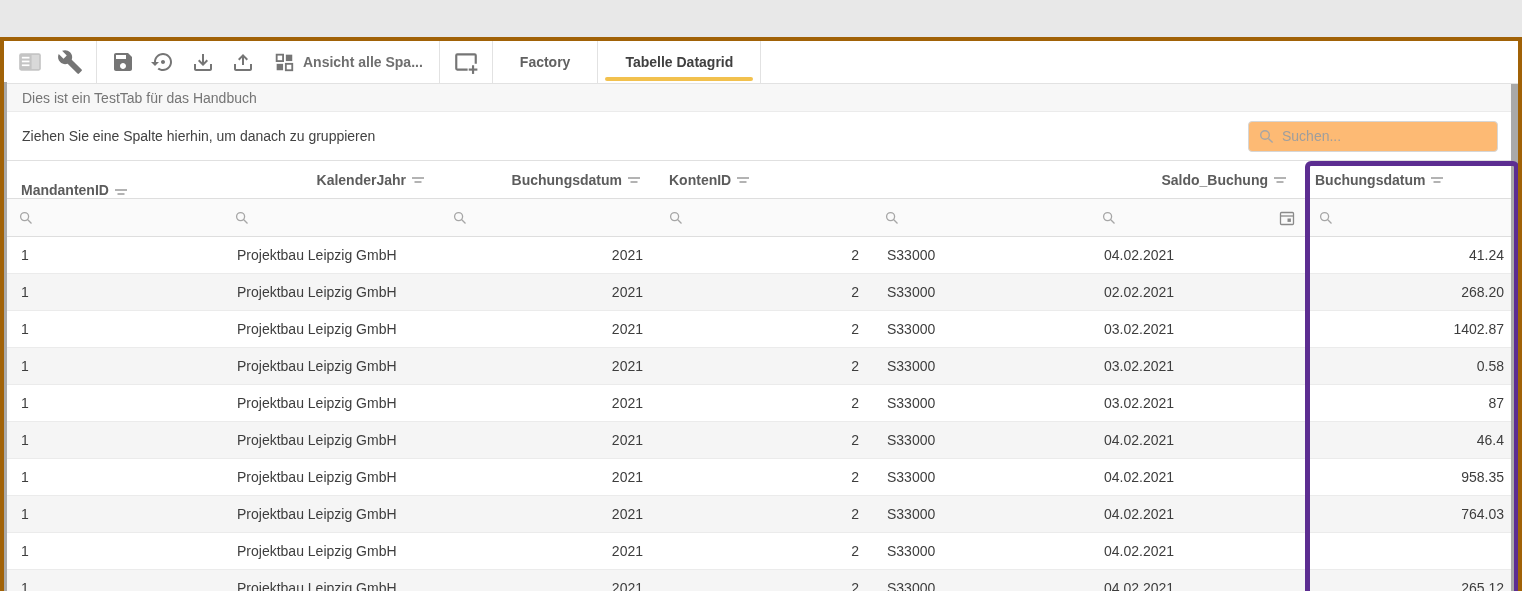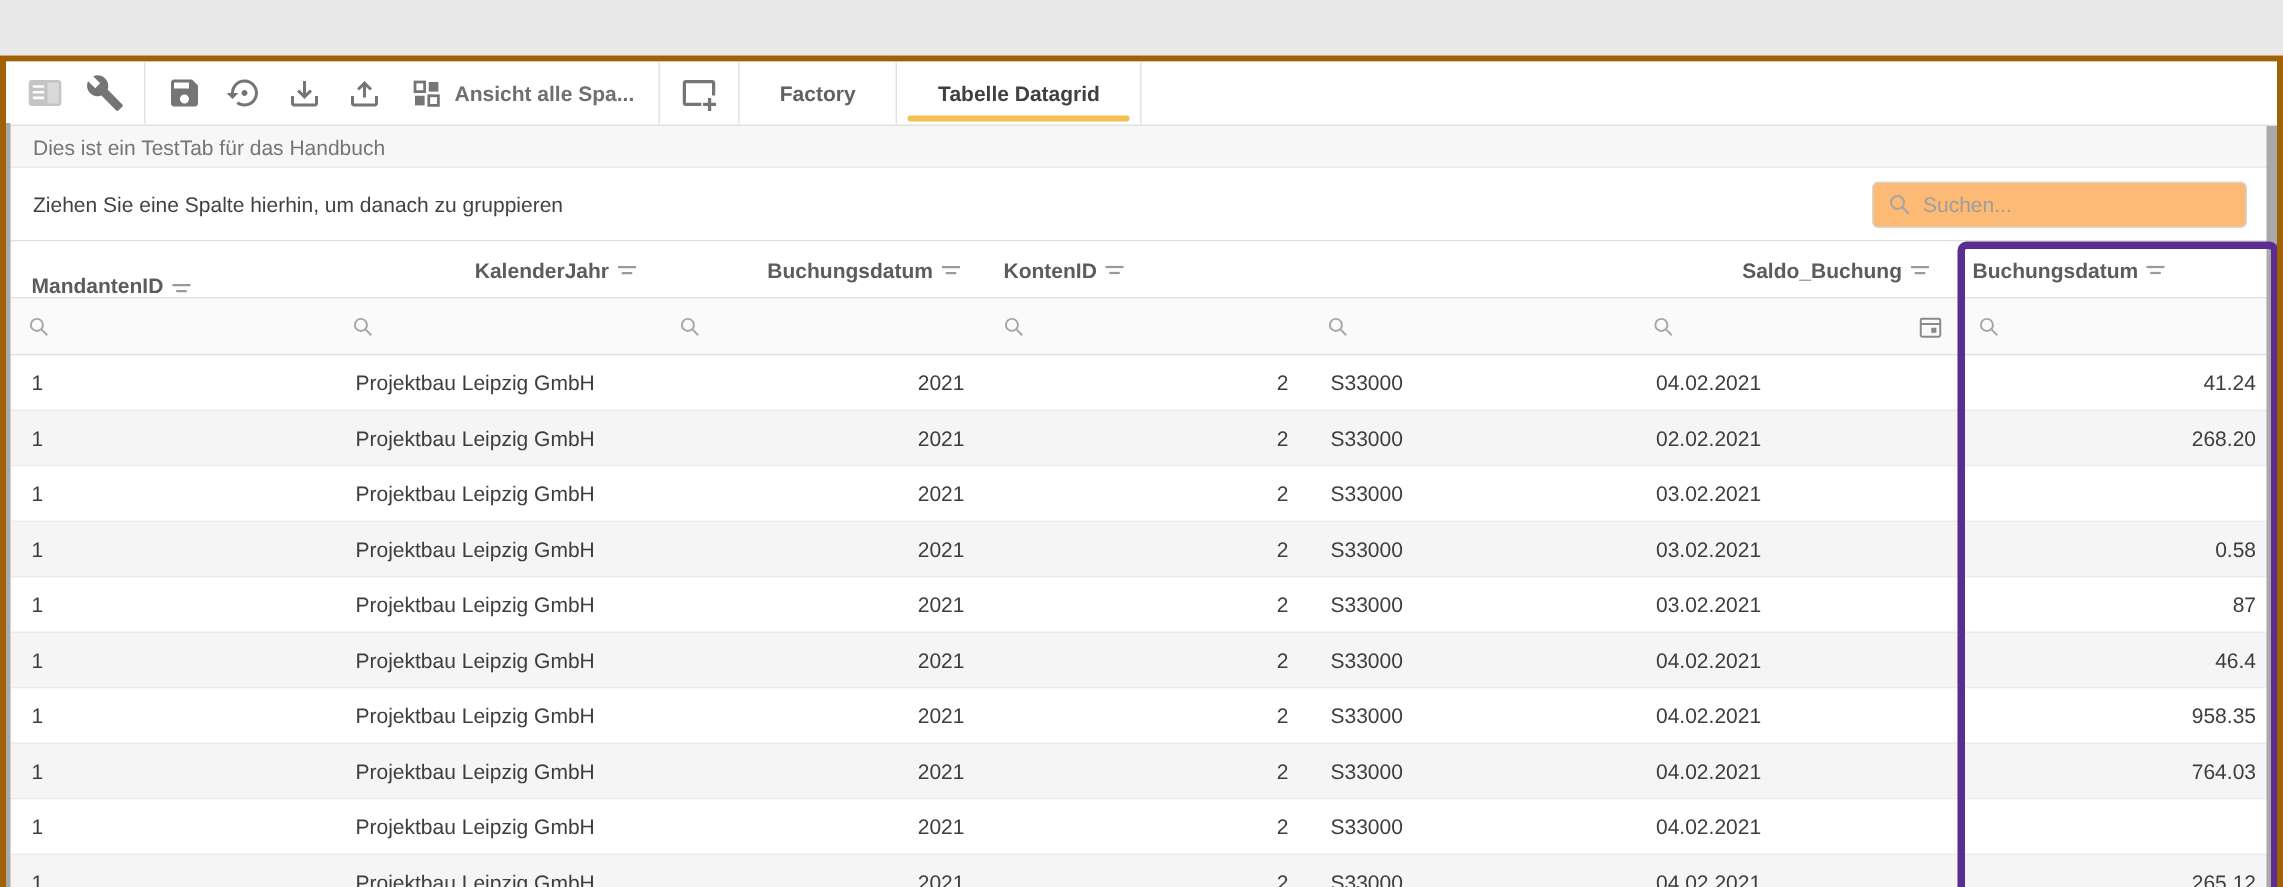--- a/index.html
+++ b/index.html
@@ -310,20 +310,21 @@
           <div class="dcell " style="flex: 0 0 217px; width: 217px;">02.02.2021</div>
           <div class="dcell right grow">268.20</div>
         </div>
         <div class="drow">
           <div class="dcell " style="flex: 0 0 216px; width: 216px;">1</div>
           <div class="dcell " style="flex: 0 0 218px; width: 218px;">Projektbau Leipzig GmbH</div>
           <div class="dcell right" style="flex: 0 0 216px; width: 216px;">2021</div>
           <div class="dcell right" style="flex: 0 0 216px; width: 216px;">2</div>
           <div class="dcell " style="flex: 0 0 217px; width: 217px;">S33000</div>
           <div class="dcell " style="flex: 0 0 217px; width: 217px;">03.02.2021</div>
+          <div class="dcell right grow">1402.87</div>
         </div>
         <div class="drow alt">
           <div class="dcell " style="flex: 0 0 216px; width: 216px;">1</div>
           <div class="dcell " style="flex: 0 0 218px; width: 218px;">Projektbau Leipzig GmbH</div>
           <div class="dcell right" style="flex: 0 0 216px; width: 216px;">2021</div>
           <div class="dcell right" style="flex: 0 0 216px; width: 216px;">2</div>
           <div class="dcell " style="flex: 0 0 217px; width: 217px;">S33000</div>
           <div class="dcell " style="flex: 0 0 217px; width: 217px;">03.02.2021</div>
           <div class="dcell right grow">0.58</div>
         </div>

